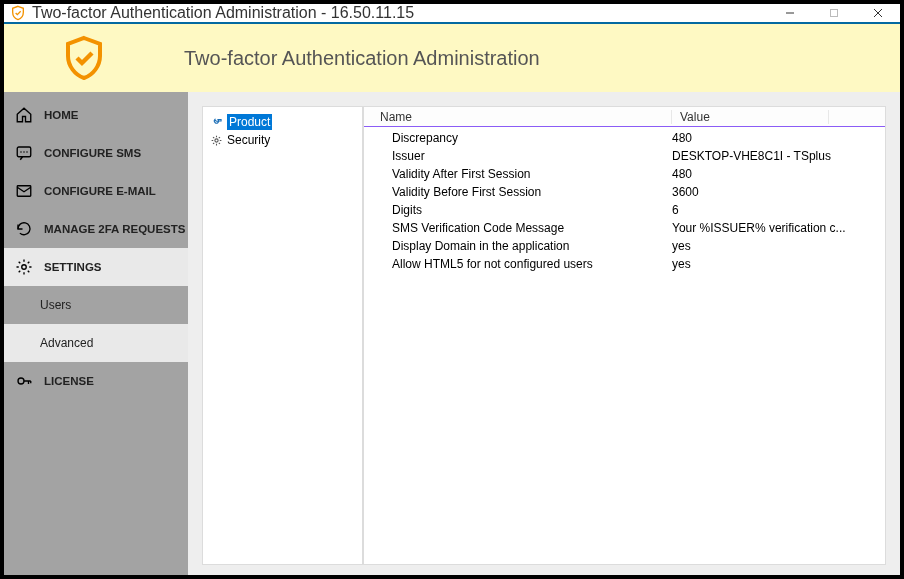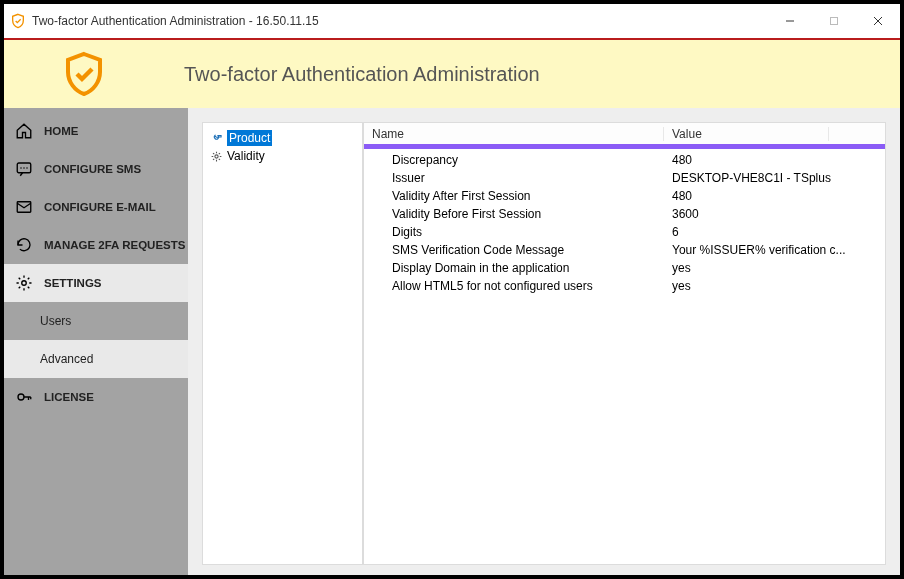--- a/index.html
+++ b/index.html
@@ -19,27 +19,27 @@
       top: 4px;
       left: 4px;
       right: 4px;
       bottom: 4px;
       background: #fff;
       display: flex;
       flex-direction: column;
     }
     
     .titlebar {
-      height: 36px;
+      height: 20px;
       display: flex;
       align-items: center;
       padding: 0 0 0 6px;
-      font-size: 12px;
+      font-size: 16px;
       color: #333;
-      border-bottom: 2px solid #b91c1c;
+      border-bottom: 2px solid #0369a1;
     }
     .titlebar .app-icon {
       width: 16px;
       height: 16px;
       margin-right: 6px;
       display: inline-flex;
       align-items: center;
       justify-content: center;
     }
     .titlebar .title-text {
@@ -158,25 +158,26 @@
       padding: 0 2px;
     }
     .table-panel {
       flex: 1;
       display: flex;
       flex-direction: column;
       font-size: 12px;
     }
     .thead {
       display: flex;
-      height: 26px;
-      align-items: center;
-      border-bottom: 5px solid #8b5cf6;
+      height: 20px;
+      align-items: center;
+      border-bottom: 1px solid #8b5cf6;
       color: #333;
       background: #fdfdfd;
+      padding-left: 8px;
     }
     .th-name {
       flex: 0 0 300px;
       padding-left: 8px;
       border-right: 1px solid #e8e8e8;
     }
     .th-value {
       flex: 1;
       padding-left: 8px;
       border-right: 1px solid #e8e8e8;
@@ -333,21 +334,21 @@
           </span>
           <span class="ttext">Product</span>
         </div>
         <div class="tree-item">
           <span class="ticon">
             <svg width="13" height="13" viewBox="0 0 24 24">
                 <circle cx="12" cy="12" r="3" fill="none" stroke="#555" stroke-width="2"></circle>
                 <path d="M12 3 V6 M12 18 V21 M3 12 H6 M18 12 H21 M5.6 5.6 L7.8 7.8 M16.2 16.2 L18.4 18.4 M5.6 18.4 L7.8 16.2 M16.2 7.8 L18.4 5.6" stroke="#555" stroke-width="2"></path>
               </svg>
           </span>
-          <span class="ttext">Validity</span>
+          <span class="ttext">Security</span>
         </div>
       </div>
 
       <div class="panel table-panel">
         <div class="thead">
           <div class="th-name">Name</div>
           <div class="th-value">Value</div>
           <div class="th-spacer"></div>
         </div>
         <div class="tbody">

